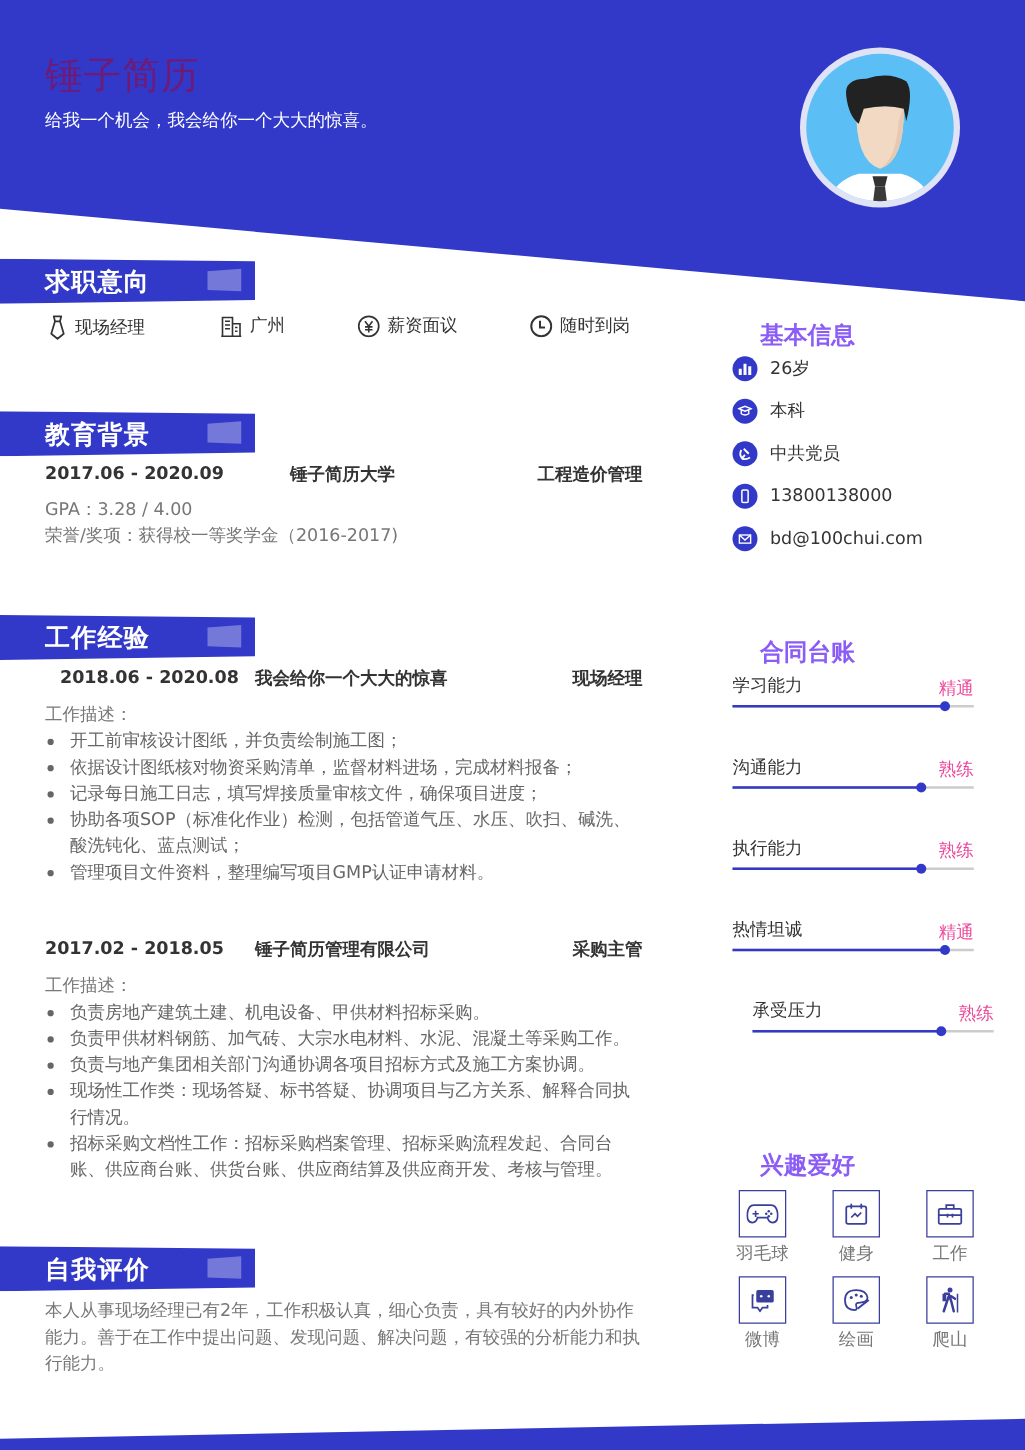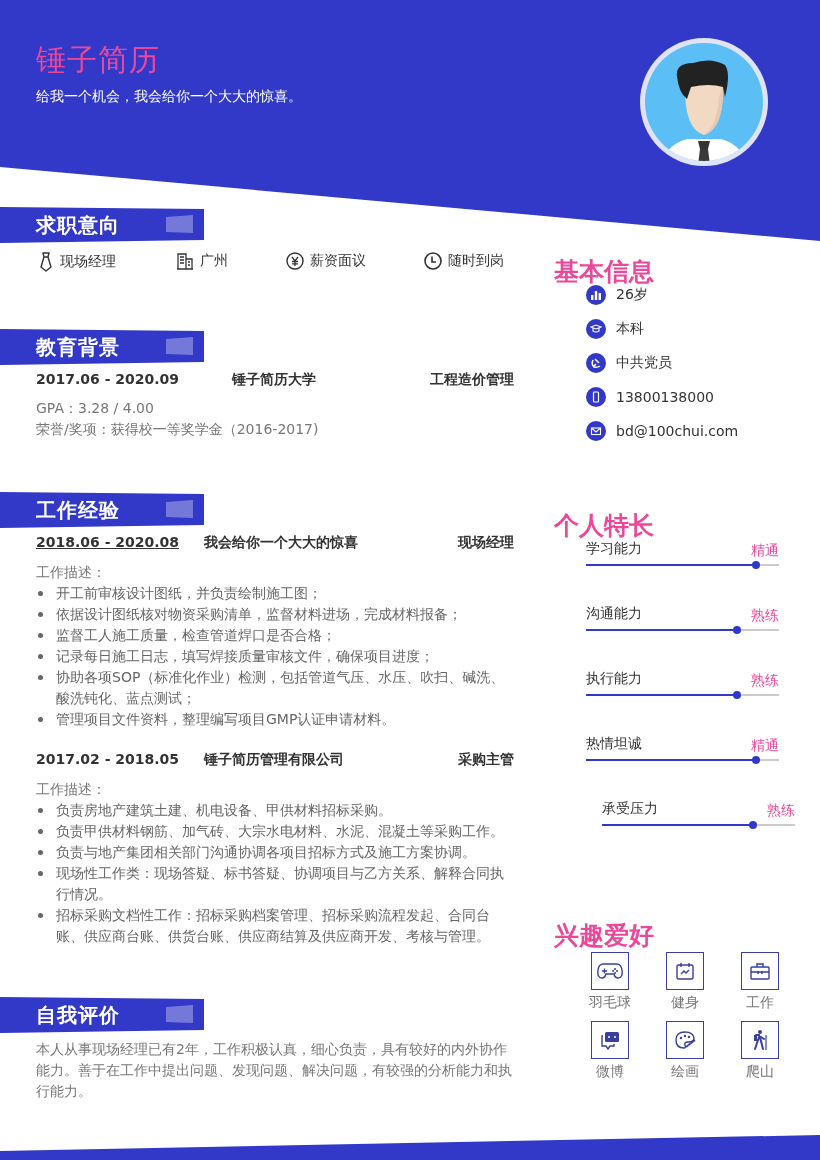--- a/index.html
+++ b/index.html
@@ -3,42 +3,42 @@
 <meta charset="utf-8">
 <style>
   * { box-sizing: border-box; margin: 0; padding: 0; }
   html, body { width: 820px; height: 1160px; background: #ffffff; overflow: hidden; }
   body { position: relative; font-family: "DejaVu Sans", "Liberation Sans", sans-serif; color: #333; }
   .abs { position: absolute; }
 
   .header-bg { position: absolute; left: 0; top: 0; width: 820px; height: 245px; }
   .footer-bg { position: absolute; left: 0; top: 1130px; width: 820px; height: 30px; }
 
-  .name { left: 36px; top: 40px; font-size: 30px; color: #ec4899; letter-spacing: 1px; font-weight: normal; }
+  .name { left: 36px; top: 40px; font-size: 30px; color: #701a75; letter-spacing: 1px; font-weight: normal; }
   .slogan { left: 36px; top: 88px; font-size: 14px; color: #fff; }
 
   .avatar { left: 639px; top: 37px; width: 130px; height: 130px; }
 
   .sec-bar { position: absolute; left: 0; width: 188px; height: 36px; text-decoration: underline; }
   .sec-bar svg { position: absolute; left: 0; top: 0; }
   .sec-title { position: absolute; left: 36px; top: 5px; font-size: 20px; font-weight: bold; color: #fff; letter-spacing: 1px; }
 
   .intent-row { position: absolute; top: 252px; left: 36px; width: 500px; height: 22px; font-size: 14px; color: #333; }
   .intent-item { position: absolute; top: 0; display: flex; align-items: center; gap: 6px; }
   .intent-item svg { flex: none; }
 
   .row-head { position: absolute; left: 36px; width: 478px; height: 20px; font-size: 14px; font-weight: bold; color: #333; }
   .row-head span { position: absolute; top: 0; white-space: nowrap; }
 
   .gray-text { font-size: 14px; color: #777; line-height: 21px; }
   .bullets { list-style: none; }
   .bullets li { position: relative; padding-left: 20px; font-size: 14px; color: #666; line-height: 21px; }
   .bullets li::before { content: ""; position: absolute; left: 2px; top: 8px; width: 5px; height: 5px; border-radius: 50%; background: #666; }
 
-  .side-title { position: absolute; left: 554px; font-size: 25px; font-weight: bold; color: #ec4899; }
+  .side-title { position: absolute; left: 608px; font-size: 19px; font-weight: bold; color: #8b5cf6; }
   .info-item { position: absolute; left: 586px; display: flex; align-items: center; gap: 10px; font-size: 14px; color: #333; }
   .info-icon { width: 20px; height: 20px; border-radius: 50%; background: #3239c8; display: flex; align-items: center; justify-content: center; }
 
   .skill { position: absolute; left: 586px; width: 193px; height: 40px; }
   .skill-name { position: absolute; left: 0; top: 0; font-size: 14px; color: #333; }
   .skill-level { position: absolute; right: 0; top: 2px; font-size: 14px; color: #ec4899; }
   .skill-track { position: absolute; left: 0; top: 24px; width: 193px; height: 2px; background: #cccccc; }
   .skill-fill { position: absolute; left: 0; top: 0; height: 2px; background: #3239c8; }
   .skill-dot { position: absolute; top: -3px; width: 8px; height: 8px; border-radius: 50%; background: #3239c8; margin-left: -4px; }
 
@@ -135,30 +135,29 @@
 
 <div class="sec-bar" style="top:492px;">
   <svg width="204" height="36" viewBox="0 0 204 36">
     <polygon points="0,0 204,2 204,33 0,36" fill="#3239c8"></polygon>
     <polygon points="166,10 193,8 193,26 166,25" fill="#7479d9"></polygon>
   </svg>
   <div class="sec-title">工作经验</div>
 </div>
 
 <div class="row-head" style="top:534px;">
-  <span style="left:0;text-decoration:underline;">2018.06 - 2020.08</span>
+  <span style="left:12px;">2018.06 - 2020.08</span>
   <span style="left:168px;">我会给你一个大大的惊喜</span>
   <span style="right:0;">现场经理</span>
 </div>
 <div class="abs" style="left:36px; top:562px; width:478px;">
   <div class="gray-text">工作描述：</div>
   <ul class="bullets">
     <li>开工前审核设计图纸，并负责绘制施工图；</li>
     <li>依据设计图纸核对物资采购清单，监督材料进场，完成材料报备；</li>
-    <li>监督工人施工质量，检查管道焊口是否合格；</li>
     <li>记录每日施工日志，填写焊接质量审核文件，确保项目进度；</li>
     <li>协助各项SOP（标准化作业）检测，包括管道气压、水压、吹扫、碱洗、酸洗钝化、蓝点测试；</li>
     <li>管理项目文件资料，整理编写项目GMP认证申请材料。</li>
   </ul>
 </div>
 
 <div class="row-head" style="top:751px;">
   <span style="left:0;">2017.02 - 2018.05</span>
   <span style="left:168px;">锤子简历管理有限公司</span>
   <span style="right:0;">采购主管</span>
@@ -222,21 +221,21 @@
 <div class="info-item" style="top:421px;">
   <span class="info-icon">
       <svg width="12" height="12" viewBox="0 0 12 12">
         <rect x="1.5" y="3" width="9" height="6.5" fill="none" stroke="#fff" stroke-width="1.1"></rect>
         <path d="M1.5 3 L6 7 L10.5 3" fill="none" stroke="#fff" stroke-width="1.1"></path>
       </svg>
     </span>
   <span>bd@100chui.com</span>
 </div>
 
-<div class="side-title" style="top:509px;">个人特长</div>
+<div class="side-title" style="top:509px;">合同台账</div>
 
 <div class="skill" style="top:540px;">
   <span class="skill-name">学习能力</span>
   <span class="skill-level">精通</span>
   <div class="skill-track">
       <div class="skill-fill" style="width:88%;"></div>
       <div class="skill-dot" style="left:88%;"></div>
     </div>
 </div>
 <div class="skill" style="top:605px;">

